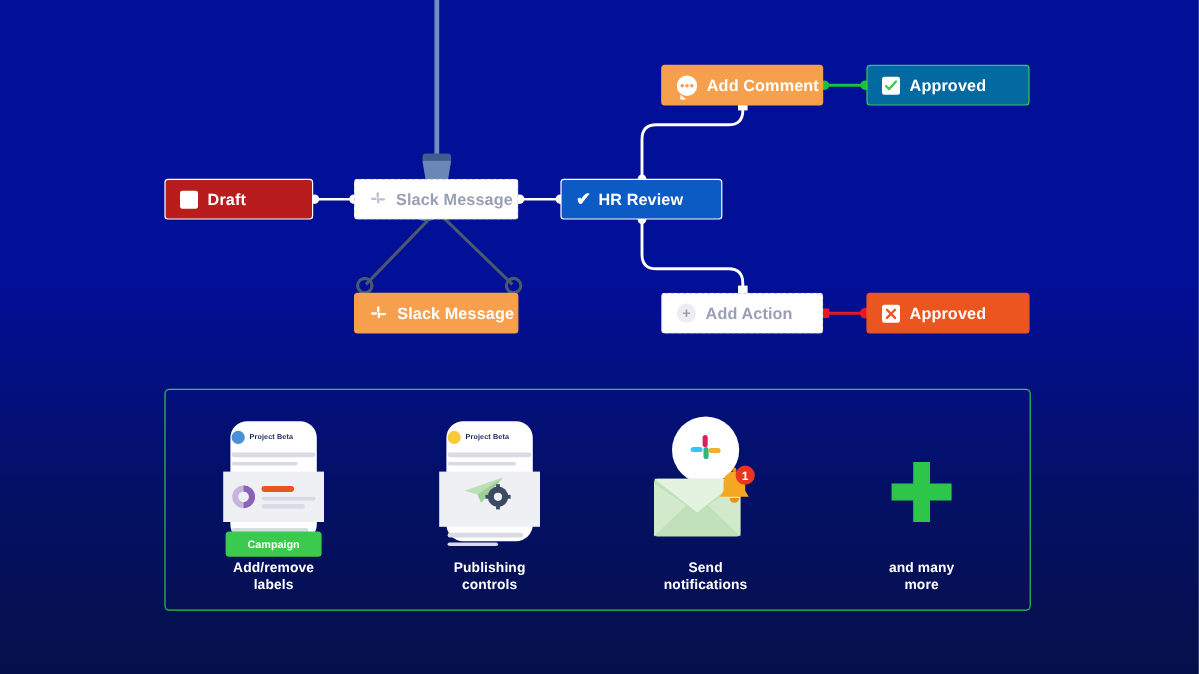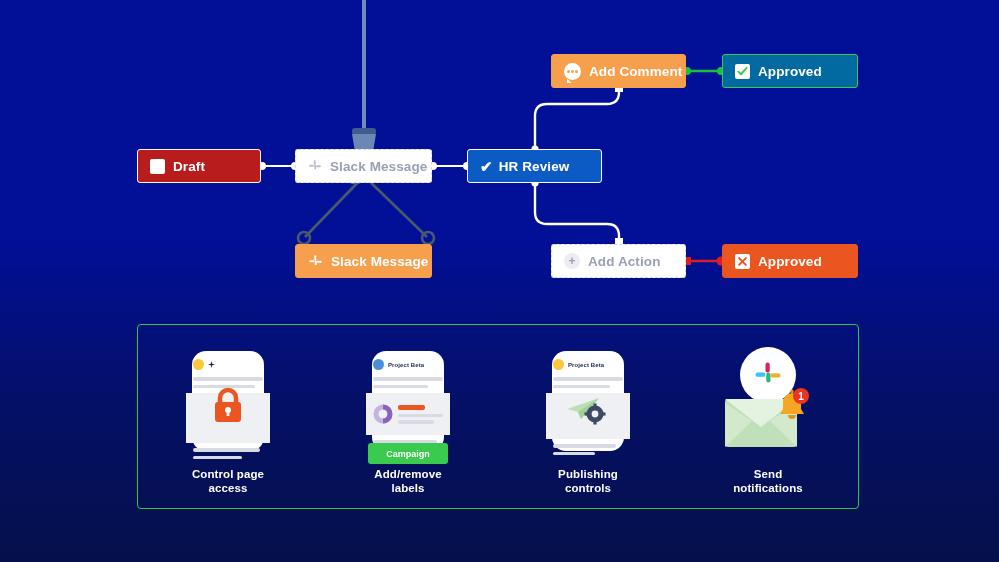--- a/index.html
+++ b/index.html
@@ -182,46 +182,20 @@
         <svg width="11" height="11" viewBox="0 0 12 12">
             <path d="M2.3 2.3 L9.7 9.7 M9.7 2.3 L2.3 9.7" stroke="#EA5520" stroke-width="2.1" stroke-linecap="round"></path>
           </svg>
       </span>
       <span>Approved</span>
     </div>
   </div>
 
   <div class="panel">
 
-    <div class="feat">
-      <div class="feat-art">
-        <div class="doc" style="height:100px;">
-          <div class="hdr">
-            <span class="av" style="background:#F9C93C;"></span>
-            <svg width="7" height="7" viewBox="0 0 10 10">
-              <path d="M5 0 L6 4 L10 5 L6 6 L5 10 L4 6 L0 5 L4 4 Z" fill="#16255c"></path>
-            </svg>
-          </div>
-          <div class="line" style="width:100%"></div>
-          <div class="line" style="width:88%"></div>
-          <div class="band" style="height:38px;position:relative;">
-            <svg width="34" height="36" viewBox="0 0 34 36" style="position:absolute;left:50%;top:-6px;transform:translateX(-50%);">
-              <path d="M9 16 V11 a8 8 0 0 1 16 0 v5" fill="none" stroke="#EA5520" stroke-width="4.5"></path>
-              <rect x="4" y="15" width="26" height="20" rx="3" fill="#EA5520"></rect>
-              <circle cx="17" cy="23" r="3" fill="#fff"></circle>
-              <rect x="15.6" y="23" width="2.8" height="6" fill="#fff"></rect>
-            </svg>
-          </div>
-          <div class="line" style="width:96%"></div>
-          <div class="line" style="width:70%"></div>
-        </div>
-      </div>
-      <div class="feat-label">Control page
-access</div>
-    </div>
 
     <div class="feat">
       <div class="feat-art">
         <div class="doc" style="height:100px;">
           <div class="hdr">
             <span class="av" style="background:#4A90D9;"></span>
             <span class="ttl">Project Beta</span>
           </div>
           <div class="line" style="width:100%"></div>
           <div class="line" style="width:78%"></div>
@@ -302,15 +276,24 @@
             <rect x="16.4" y="2.5" width="3.2" height="4" rx="1.6" fill="#E8921A"></rect>
             <circle cx="27" cy="9" r="8" fill="#E8371F"></circle>
             <text x="27" y="12.6" font-family="Liberation Sans, sans-serif" font-size="10" font-weight="700" fill="#fff" text-anchor="middle">1</text>
           </svg>
         </div>
       </div>
       <div class="feat-label">Send
 notifications</div>
     </div>
 
+    <div class="feat">
+      <div class="feat-art">
+        <svg width="58" height="58" viewBox="0 0 58 58" style="margin-bottom:12px;">
+          <path d="M22 4 h14 v18 h18 v14 h-18 v18 h-14 v-18 h-18 v-14 h18 Z" fill="#2DC64A"></path>
+        </svg>
+      </div>
+      <div class="feat-label">and many
+more</div>
+    </div>
 
   </div>
 </div>
 
 </body></html>

